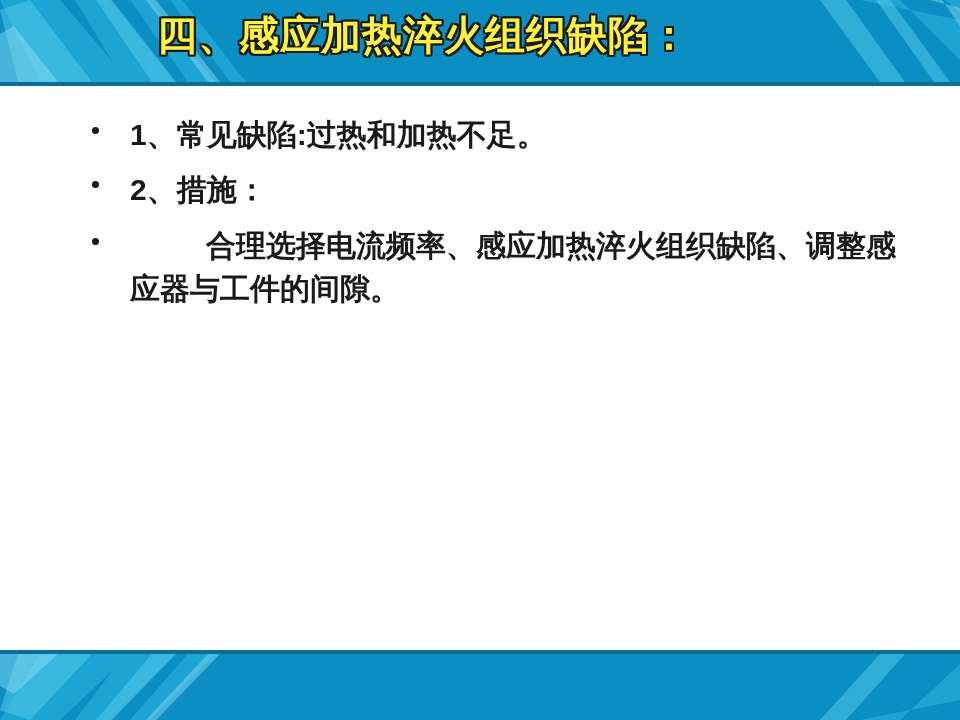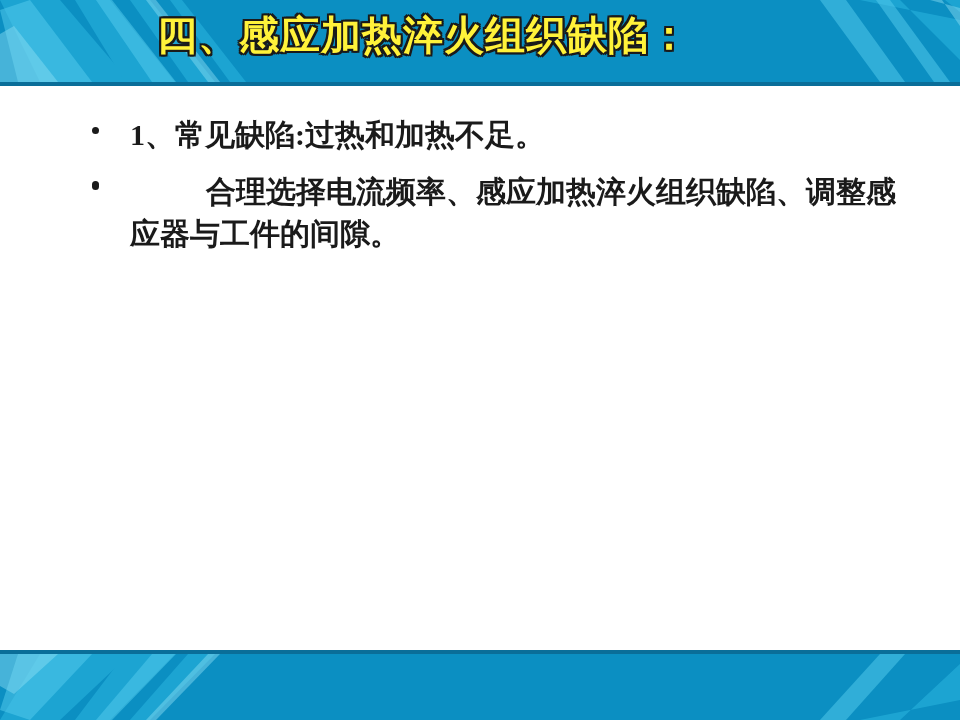--- a/index.html
+++ b/index.html
@@ -83,21 +83,21 @@
   }
   .bullet {
     position: relative;
     padding-left: 130px;
     padding-right: 60px;
     margin-bottom: 12px;
     font-size: 30px;
     line-height: 1.42;
     color: #1a1a1a;
     font-weight: bold;
-    font-family: Liberation Serif, serif;
+    font-family: Liberation Sans, sans-serif;
   }
   .bullet .dot {
     position: absolute;
     left: 92px;
     top: 0.42em;
     width: 7px;
     height: 7px;
     border-radius: 50%;
     background: #1a1a1a;
   }
@@ -170,20 +170,21 @@
   <div class="banner-bottom-line"></div>
 
   <div class="content">
     <ul class="bullet-list">
       <li class="bullet b1">
         <span class="dot"></span>
         <span class="txt">1、常见缺陷:过热和加热不足。</span>
       </li>
       <li class="bullet b2">
         <span class="dot"></span>
+        <span class="txt">2、措施：</span>
       </li>
       <li class="bullet b3">
         <span class="dot"></span>
         <span class="txt"><span class="indent-lead"></span><span>合理选择电流频率、感应加热淬火组织缺陷、调整感应器与工件的间隙。</span></span>
       </li>
     </ul>
   </div>
 
   <div class="footer-top-line"></div>
   <div class="footer">

